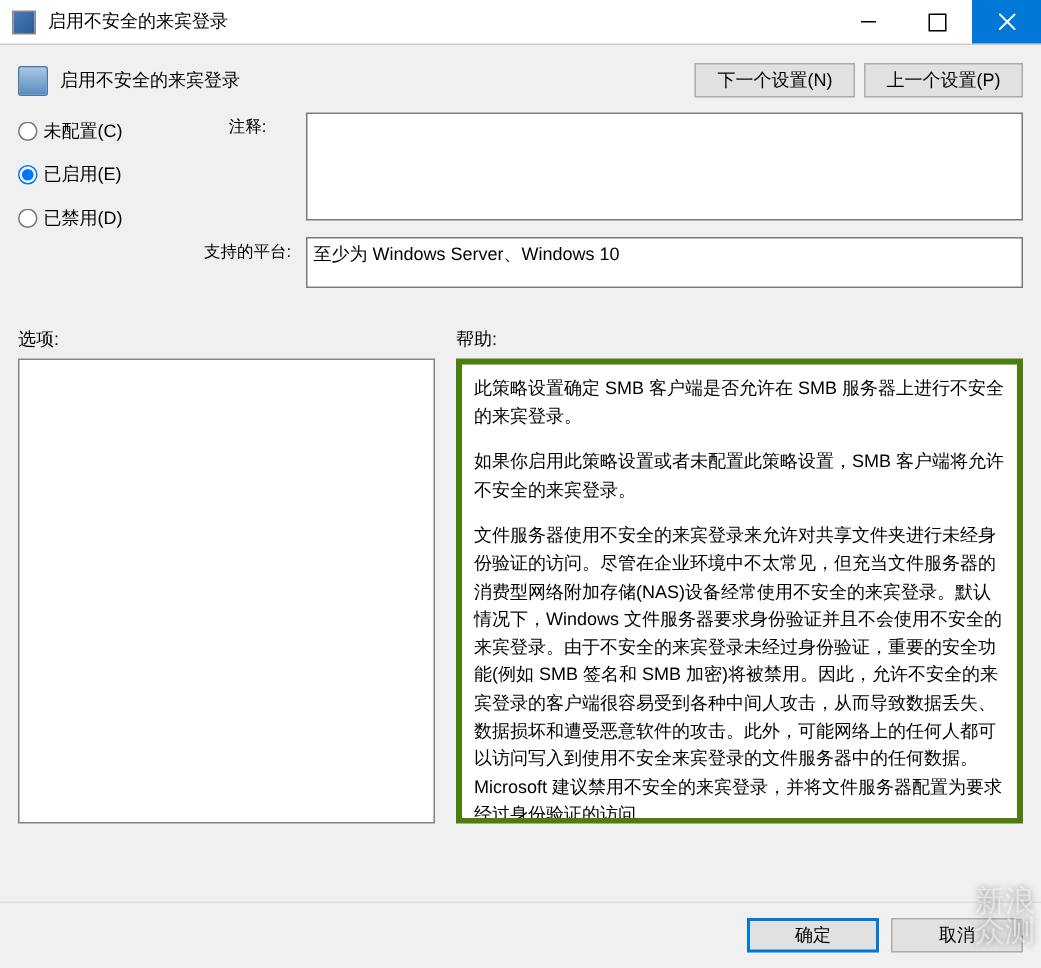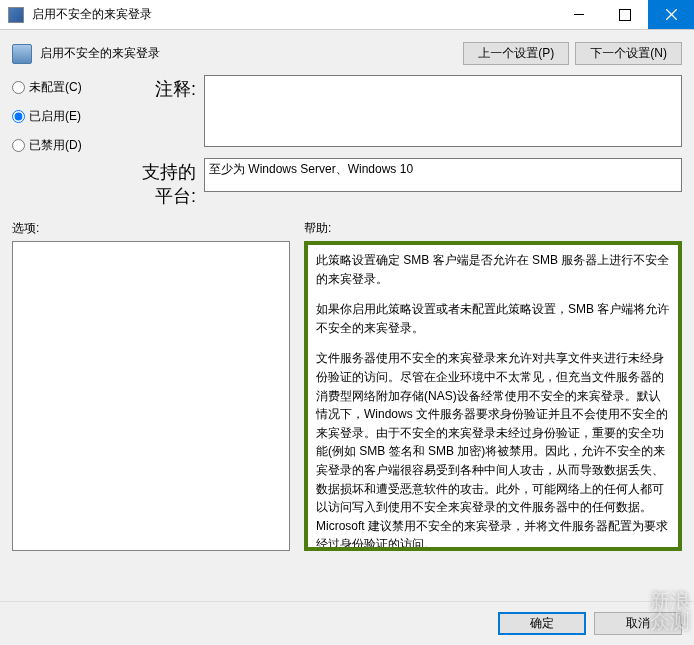--- a/index.html
+++ b/index.html
@@ -18,26 +18,26 @@
 .header-row .hicon{width:20px;height:20px;background:linear-gradient(#a8c8e8,#5a8abc);border:1px solid #4a7aa8;border-radius:2px;flex-shrink:0}
 .header-row .htext{flex:1;font-size:12px}
 .nav-btns{display:flex;gap:6px}
 .nav-btns button{padding:1px 14px;height:23px;background:#e1e1e1;border:1px solid #adadad;font-size:12px;font-family:inherit}
 .config-area{display:flex;gap:30px;margin-top:8px}
 .radios{width:92px;padding-top:4px}
 .radio-opt{display:flex;align-items:center;gap:4px;margin-bottom:12px;font-size:12px}
 .radio-opt input{margin:0}
 .fields{flex:1}
 .field-row{display:flex;margin-bottom:8px;gap:8px}
-.field-label{width:62px;font-size:18px;text-align:right;padding-top:2px}
+.field-label{width:62px;font-size:11px;text-align:center;padding-top:2px}
 .field-input{flex:1}
 textarea{width:100%;border:1px solid #7a7a7a;font-family:Liberation Sans, sans-serif;font-size:12px;padding:2px 4px;resize:none;background:#fff}
 textarea.comment{height:72px}
 textarea.platform{height:34px}
-.sections{display:flex;gap:14px;margin-top:4px}
+.sections{display:flex;gap:14px;margin-top:15px}
 .sec{flex:1}
 .sec-label{font-size:12px;margin-bottom:4px}
 .opts-box{border:1px solid #828282;background:#fff;height:310px;width:278px}
 .help-box{border:4px solid #4d7c0f;background:#fff;height:310px;width:378px;padding:6px 8px;font-size:12px;line-height:1.55;overflow:auto}
 .help-box p{margin-bottom:12px}
 .footer{position:absolute;bottom:0;left:0;right:0;display:flex;justify-content:flex-end;gap:8px;padding:10px 12px;background:#f0f0f0;border-top:1px solid #ddd}
 .footer button{width:88px;height:23px;background:#e1e1e1;border:1px solid #adadad;font-family:Liberation Mono, monospace;font-size:12px}
 .footer button.primary{border:2px solid #0078d7}
 .watermark{position:absolute;right:4px;bottom:14px;color:rgba(255,255,255,.5);font-size:20px;font-weight:normal;text-shadow:0 0 4px rgba(0,0,0,.4);line-height:1;pointer-events:none}
 </style>
@@ -56,22 +56,22 @@
         </svg>
       </div>
   </div>
 </div>
 
 <div class="content">
   <div class="header-row">
     <div class="hicon"></div>
     <div class="htext">启用不安全的来宾登录</div>
     <div class="nav-btns">
+      <button>下一个设置(N)</button>
       <button>上一个设置(P)</button>
-      <button>下一个设置(N)</button>
     </div>
   </div>
 
   <div class="config-area">
     <div class="radios">
       <label class="radio-opt">
           <input type="radio" name="st" style="">
           <span>未配置(C)</span>
         </label>
       <label class="radio-opt">

